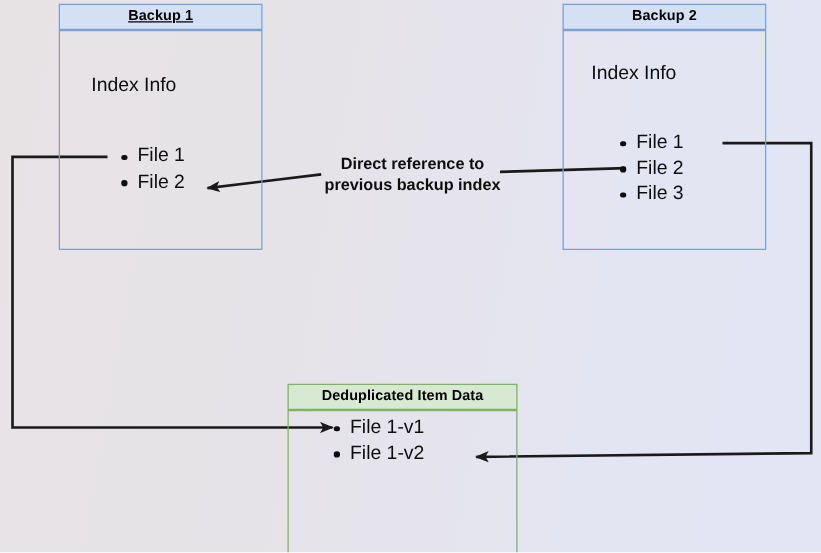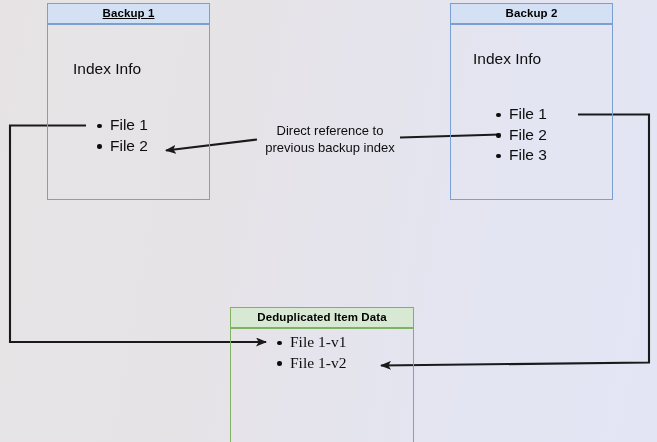--- a/index.html
+++ b/index.html
@@ -92,20 +92,21 @@
     background: #0d0d0d;
   }
 
   .edge-label {
     position: absolute;
     font-size: 13px;
     line-height: 16.5px;
     color: #0d0d0d;
     text-align: center;
     white-space: nowrap;
+    font-weight: bold;
   }
 
   svg.edges {
     position: absolute;
     left: 0;
     top: 0;
     width: 657px;
     height: 442px;
     overflow: visible;
     pointer-events: none;
@@ -155,21 +156,21 @@
   <ul class="bullets" style="left:496px; top:104px;">
     <li>File 1</li>
     <li>File 2</li>
     <li>File 3</li>
   </ul>
 
   <div class="dbox green" style="left:230px; top:279px; width:184px;margin-top:28px;">
     <div class="hdr">Deduplicated Item Data</div>
     <div class="body" style="height:138px;"></div>
   </div>
-  <ul class="bullets" style="left:277px; top:332px;font-family:Liberation Serif, serif;">
+  <ul class="bullets" style="left:267px; top:332px;">
     <li>File 1-v1</li>
     <li>File 1-v2</li>
   </ul>
 
   <div class="edge-label" style="left:246px; top:123px; width:168px;">
     <div>Direct reference to</div>
     <div>previous backup index</div>
   </div>
 
 </div>

